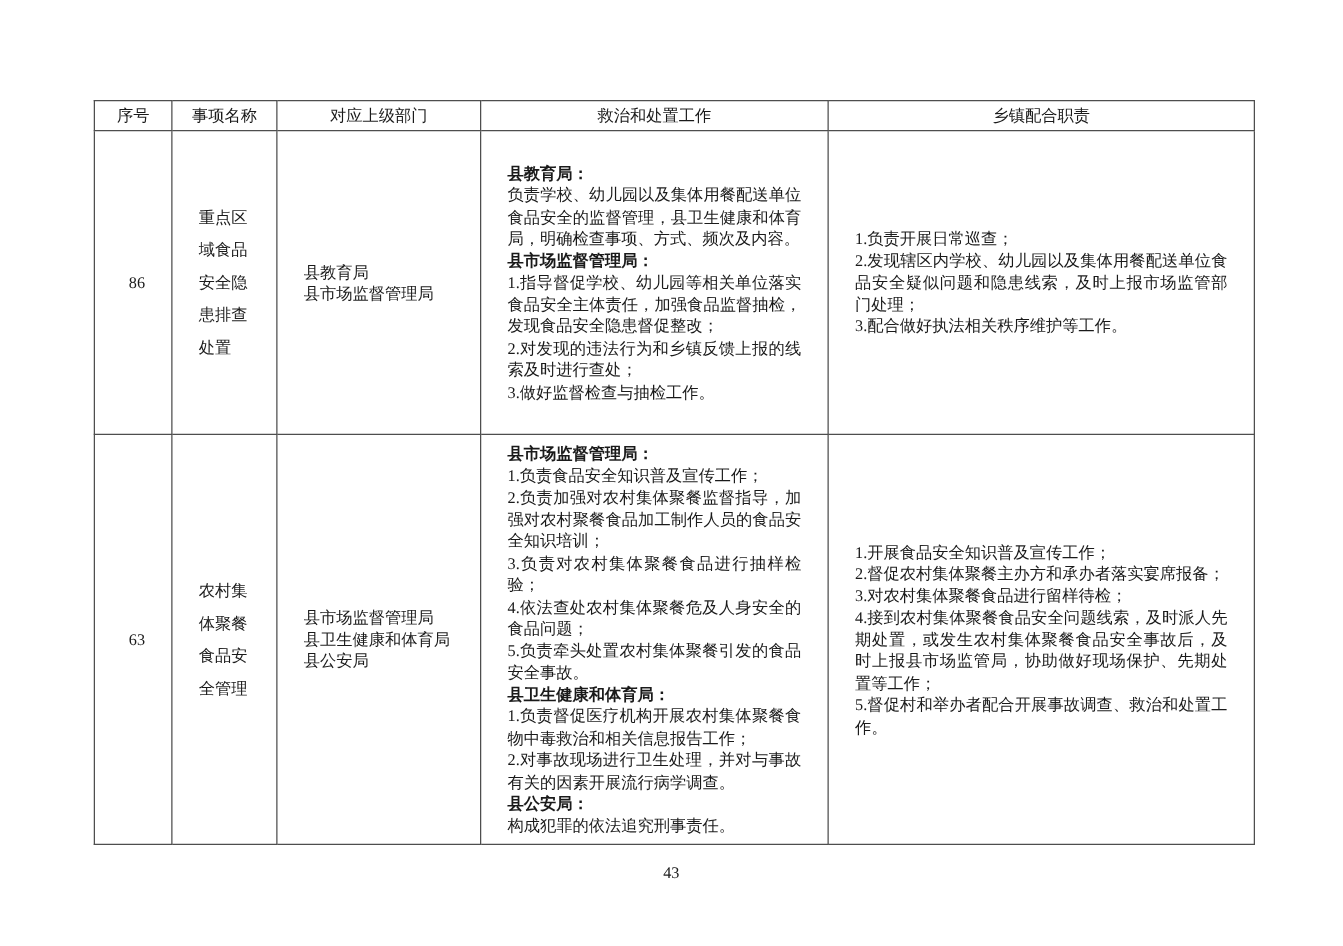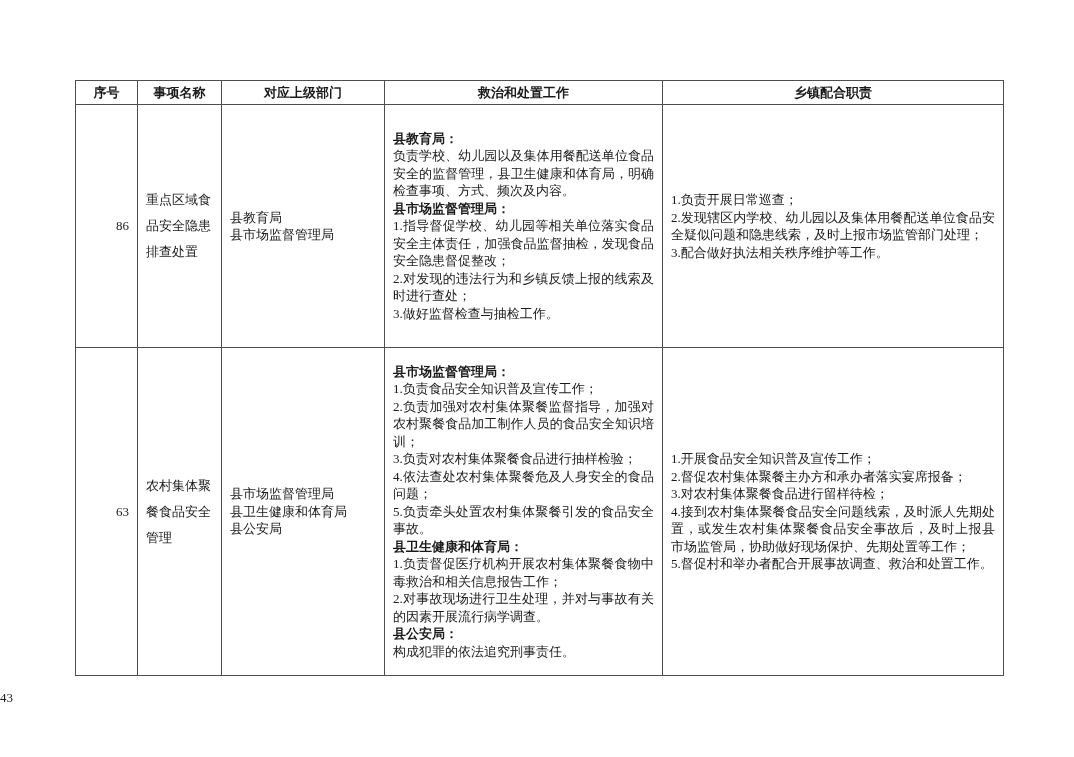--- a/index.html
+++ b/index.html
@@ -18,24 +18,24 @@
     left: 75px;
     top: 80px;
     border-collapse: collapse;
     table-layout: fixed;
     font-size: 13px;
   }
   .doc-table th,
   .doc-table td {
     border: 1px solid #4e4e4e;
     vertical-align: middle;
-    padding: 2px 8px;
+    padding: 2px 21px;
   }
   .doc-table th {
-    font-weight: bold;
+    font-weight: normal;
     text-align: center;
     height: 23px;
     padding: 0 2px;
     font-size: 13px;
   }
   tr.row-a { height: 243px; }
   tr.row-b { height: 328px; }
   .seq-cell { text-align: right; }
   .item-cell { line-height: 26px; padding: 2px 3px; }
   .dept-cell { line-height: 17.5px; font-family: Liberation Serif, serif; }
@@ -47,20 +47,21 @@
   .duty-line {
     line-height: 17.5px;
     text-align: justify;
   }
   .dept-line { line-height: 17.5px; }
   .page-number {
     position: absolute;
     top: 690px;
     left: 0;
     width: 1074px;
+    text-align: center;
     font-size: 13px;
   }
 </style>
 </head>
 <body>
 
 <table class="doc-table">
   <colgroup>
     <col style="width:62px">
     <col style="width:84px">

